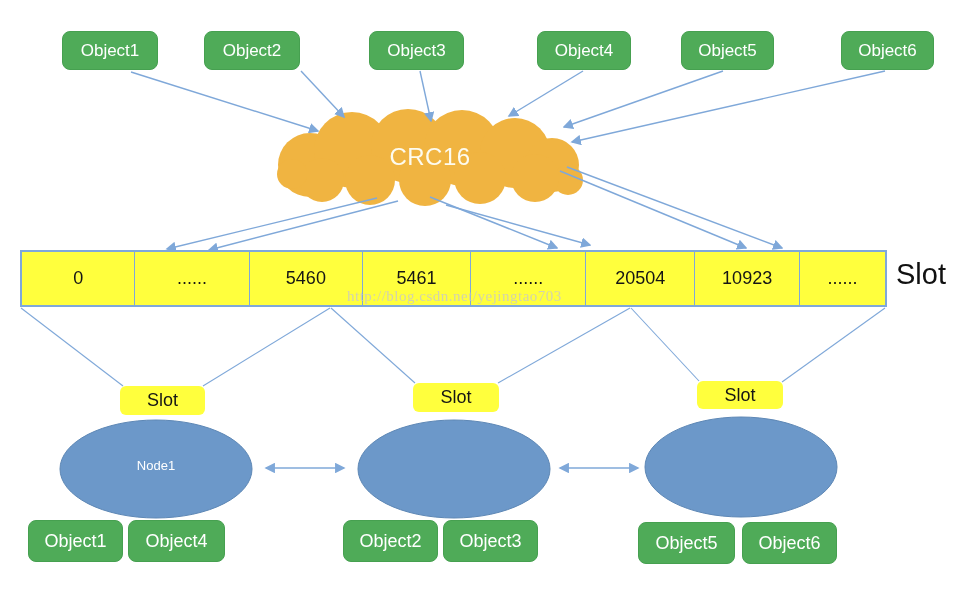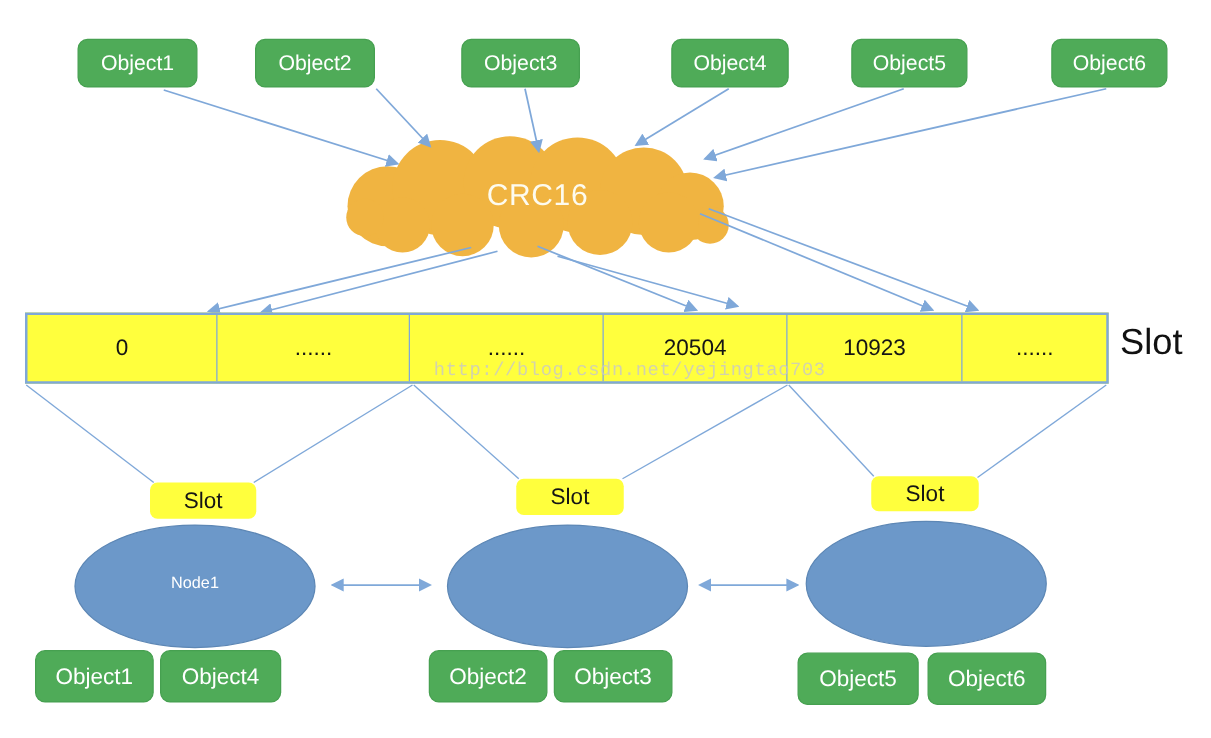--- a/index.html
+++ b/index.html
@@ -34,21 +34,21 @@
     font-size:18px;color:#151515;border-left:1px solid var(--connector-blue);
     box-sizing:border-box;overflow:hidden;
   }
   .slot-table .cell:first-child{border-left:none;}
   .slot-axis-label{
     position:absolute;left:896px;top:258px;font-size:29px;color:#111;
     z-index:3;
   }
   .watermark{
     position:absolute;left:347px;top:288px;z-index:4;
-    font-family:Liberation Mono, monospace;font-size:15px;
+    font-family:Liberation Serif, serif;font-size:15px;
     color:var(--watermark-gray);opacity:.8;letter-spacing:.5px;white-space:nowrap;
   }
   .slot-tag{
     position:absolute;background:var(--slot-yellow);color:#151515;
     border-radius:6px;display:flex;align-items:center;justify-content:center;
     font-size:18px;z-index:3;
   }
   .node-label{
     position:absolute;width:192px;text-align:center;color:#fff;
     font-size:13px;z-index:3;
@@ -116,20 +116,22 @@
   <div class="gbox" style="left:369px;top:31px;width:95px;height:39px">Object3</div>
   <div class="gbox" style="left:537px;top:31px;width:94px;height:39px">Object4</div>
   <div class="gbox" style="left:681px;top:31px;width:93px;height:39px">Object5</div>
   <div class="gbox" style="left:841px;top:31px;width:93px;height:39px">Object6</div>
 
   <div class="cloud-label">CRC16</div>
 
   <div class="slot-table">
     <div class="cell" style="flex:103 0 0">0</div>
     <div class="cell" style="flex:104 0 0">......</div>
+    <div class="cell" style="flex:103 0 0">5460</div>
+    <div class="cell" style="flex:98 0 0">5461</div>
     <div class="cell" style="flex:105 0 0">......</div>
     <div class="cell" style="flex:99 0 0">20504</div>
     <div class="cell" style="flex:95 0 0">10923</div>
     <div class="cell" style="flex:78 0 0">......</div>
   </div>
 
   <div class="slot-axis-label">Slot</div>
 
   <div class="watermark">http://blog.csdn.net/yejingtao703</div>
 

